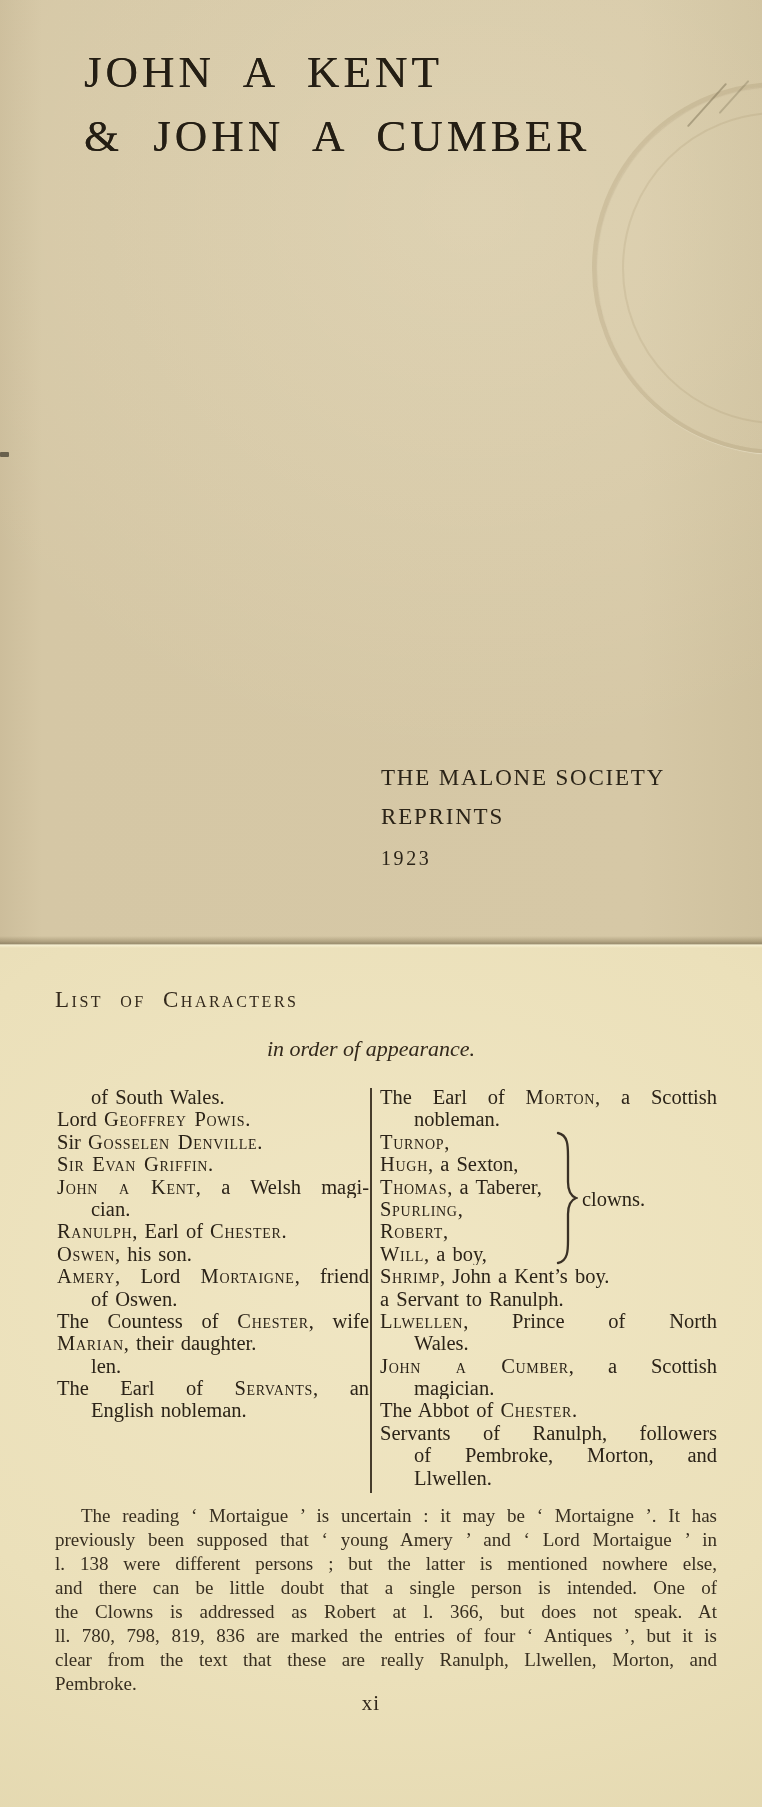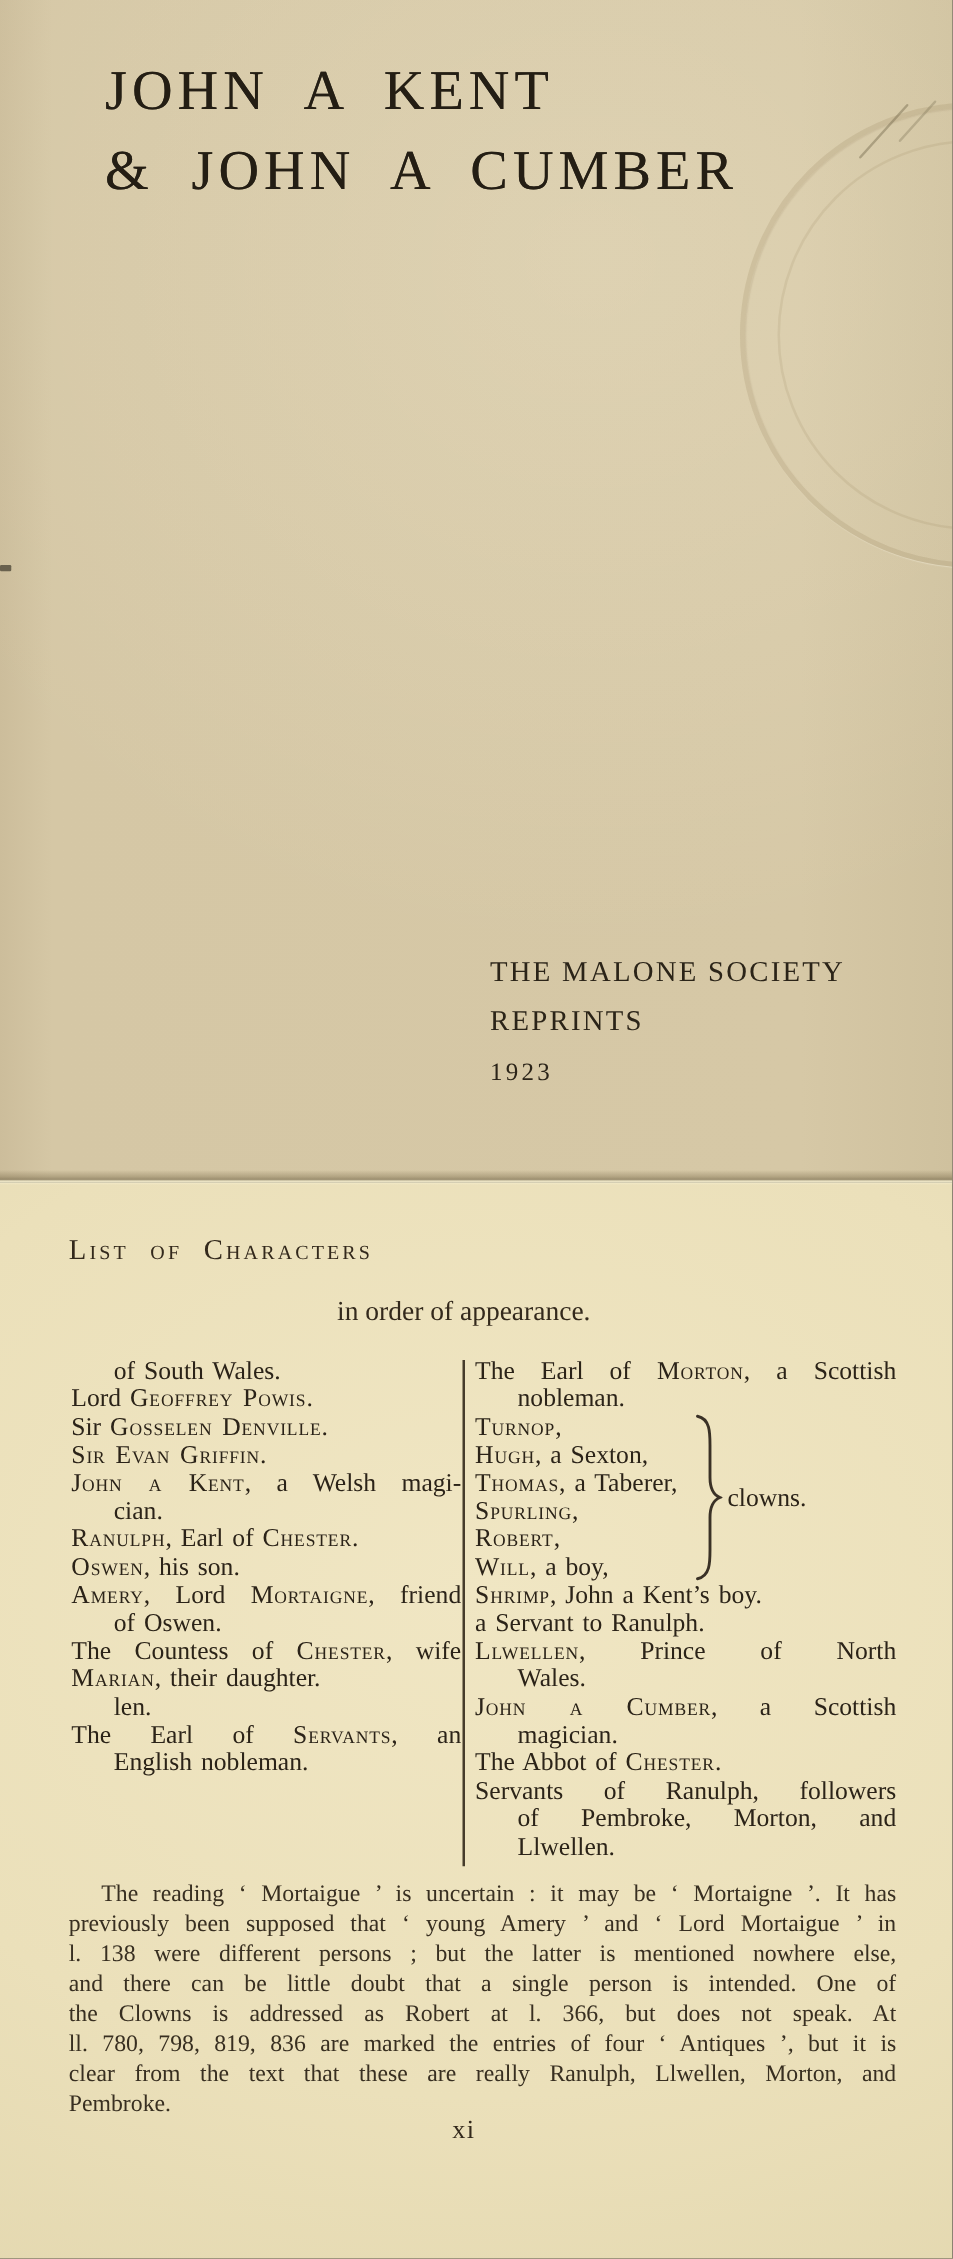--- a/index.html
+++ b/index.html
@@ -1,19 +1,19 @@
 <!DOCTYPE html>
 <html><head>
 <meta charset="utf-8">
 <style>
   html,body{margin:0;padding:0;background:#9a9186;}
   .canvas{
     position:relative;width:762px;height:1807px;overflow:hidden;
     font-family:"Liberation Serif","DejaVu Serif",serif;color:#2e261b;
-    background:#000000;
+    background:#f9a8d4;
   }
   
   .page-top{
     position:absolute;left:0;top:0;width:762px;height:944px;overflow:hidden;
     background:
       radial-gradient(130% 95% at 62% 22%, rgba(255,250,228,0.20), rgba(0,0,0,0) 62%),
       linear-gradient(90deg,#ccbd9b 0,#d5c7a5 42px,#d6c8a6 640px,#cfc19e 100%),
       #d5c7a5;
   }
   .seam{
@@ -35,38 +35,38 @@
   }
   .stamp-inner{
     left:26px;top:26px;right:26px;bottom:26px;
     border:2px solid rgba(150,130,88,0.15);
   }
   .scratch{position:absolute;height:2px;background:rgba(118,106,78,0.45);border-radius:2px;}
   .s1{left:678px;top:104px;width:58px;transform:rotate(-48deg);}
   .s2{left:712px;top:96px;width:44px;transform:rotate(-48deg);opacity:.7;}
   .edge-dash{position:absolute;left:0;top:452px;width:9px;height:5px;background:#57503f;opacity:.85;border-radius:1px;}
   .imprint{
-    position:absolute;left:392px;top:758px;
+    position:absolute;left:381px;top:758px;
     font-size:23px;line-height:39px;letter-spacing:1.8px;color:#2b2418;
   }
   .imprint .year{font-size:20px;letter-spacing:2.6px;margin-top:3px;}
   
   .page-bottom{
     position:absolute;left:0;top:944px;width:762px;height:863px;overflow:hidden;
     background:
       radial-gradient(125% 85% at 50% 38%, #f0e6c3 0%, #ebe0ba 55%, #e1d5ac 100%);
     border-top:2px solid #f2e9c8;
   }
   .heading{
     position:absolute;left:55px;top:41px;width:632px;text-align:left;
     font-variant:small-caps;font-size:23px;letter-spacing:2.5px;word-spacing:9px;color:#33291c;
   }
   .subheading{
     position:absolute;left:55px;top:90px;width:632px;text-align:center;
-    font-size:22px;color:#33291c;
+    font-size:22px;color:#33291c;font-style:italic;
   }
   .columns{position:absolute;left:57px;top:140px;width:660px;display:flex;}
   .col{font-size:20.5px;line-height:22.4px;word-spacing:2px;color:#2b2318;}
   .col.left{width:312px;}
   .divider{width:2px;height:405px;background:#463c2b;margin:2px 8px 0 1px;flex:none;}
   .col.right{width:337px;}
   .cl{height:22.4px;overflow:hidden;}
   .cl.ind{padding-left:34px;}
   .jst{text-align:justify;text-align-last:justify;}
   .sc{font-variant:small-caps;letter-spacing:0.7px;}

